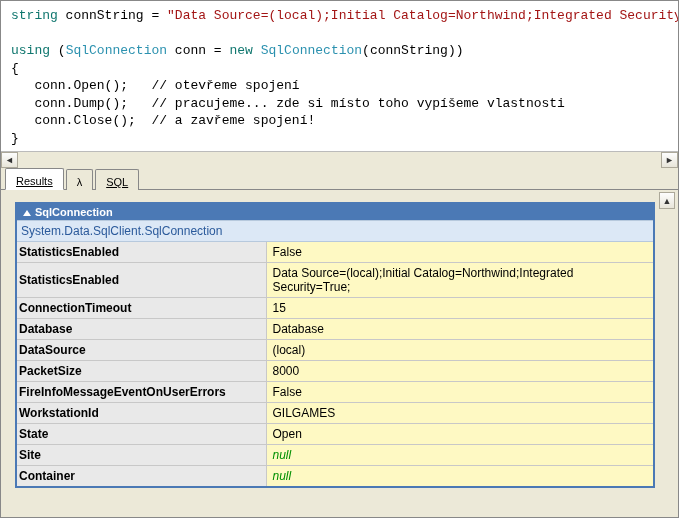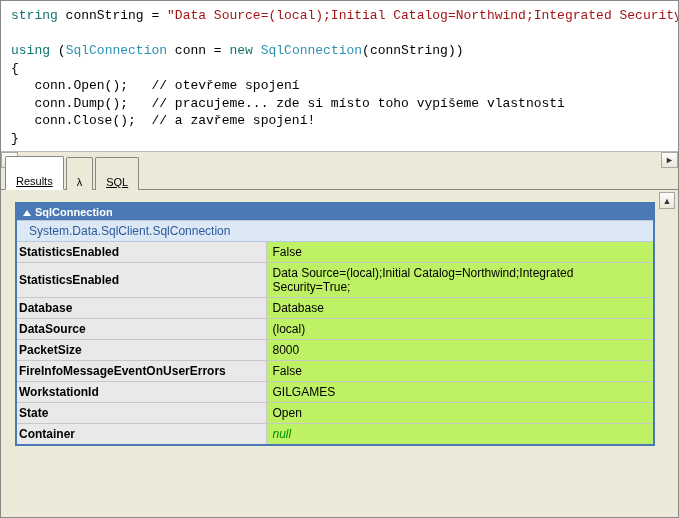--- a/index.html
+++ b/index.html
@@ -45,21 +45,21 @@
   .hs-track { flex: 1; height: 16px; background: #ece9d8; }
   .tabs {
     display: flex;
     align-items: flex-end;
     background: #ece9d8;
     border-bottom: 1px solid #888;
     padding: 2px 4px 0 4px;
     height: 22px;
   }
   .tab {
-    padding: 18px 10px 2px 10px;
+    padding: 6px 10px 2px 10px;
     border: 1px solid #888;
     border-bottom: none;
     background: #ece9d8;
     margin-right: 2px;
     border-radius: 2px 2px 0 0;
     font-size: 11px;
     position: relative;
     top: 1px;
   }
   .tab.active {
@@ -106,35 +106,35 @@
     width: 0; height: 0;
     border-left: 4px solid transparent;
     border-right: 4px solid transparent;
     border-bottom: 6px solid #fff;
     margin-right: 4px;
     vertical-align: middle;
   }
   .result-table td.typename {
     background: #dce8f6;
     color: #2b5a9b;
-    padding: 3px 12px;
+    padding: 3px 4px;
     border: 1px solid #b7c9dd;
     font-size: 12px;
   }
   .result-table td.k {
     background: #e9e9e9;
     font-weight: bold;
     padding: 3px 2px;
     border: 1px solid #c8c8c8;
     width: 250px;
     font-size: 12px;
     white-space: nowrap;
   }
   .result-table td.v {
-    background: #bef264;
+    background: #fef9c3;
     padding: 3px 6px;
     border: 1px solid #c8c8c8;
     font-size: 12px;
   }
   .null { font-style: italic; color: #009000; }
 </style>
 </head>
 <body>
 
 <div class="code-pane" id="code-editor"><span class="kw">string</span> connString = <span class="str">"Data Source=(local);Initial Catalog=Northwind;Integrated Security=True;"</span>;
@@ -177,20 +177,24 @@
       <tbody id="dump-body">
         <tr>
           <td class="k">StatisticsEnabled</td>
           <td class="v">False</td>
         </tr>
         <tr>
           <td class="k">StatisticsEnabled</td>
           <td class="v">Data Source=(local);Initial Catalog=Northwind;Integrated Security=True;</td>
         </tr>
         <tr>
+          <td class="k">ConnectionTimeout</td>
+          <td class="v">15</td>
+        </tr>
+        <tr>
           <td class="k">Database</td>
           <td class="v">Database</td>
         </tr>
         <tr>
           <td class="k">DataSource</td>
           <td class="v">(local)</td>
         </tr>
         <tr>
           <td class="k">PacketSize</td>
           <td class="v">8000</td>
@@ -199,20 +203,24 @@
           <td class="k">FireInfoMessageEventOnUserErrors</td>
           <td class="v">False</td>
         </tr>
         <tr>
           <td class="k">WorkstationId</td>
           <td class="v">GILGAMES</td>
         </tr>
         <tr>
           <td class="k">State</td>
           <td class="v">Open</td>
+        </tr>
+        <tr>
+          <td class="k">Site</td>
+          <td class="v"><span class="null">null</span></td>
         </tr>
         <tr>
           <td class="k">Container</td>
           <td class="v"><span class="null">null</span></td>
         </tr>
       </tbody>
   </table>
 </div>
 
 </body></html>

